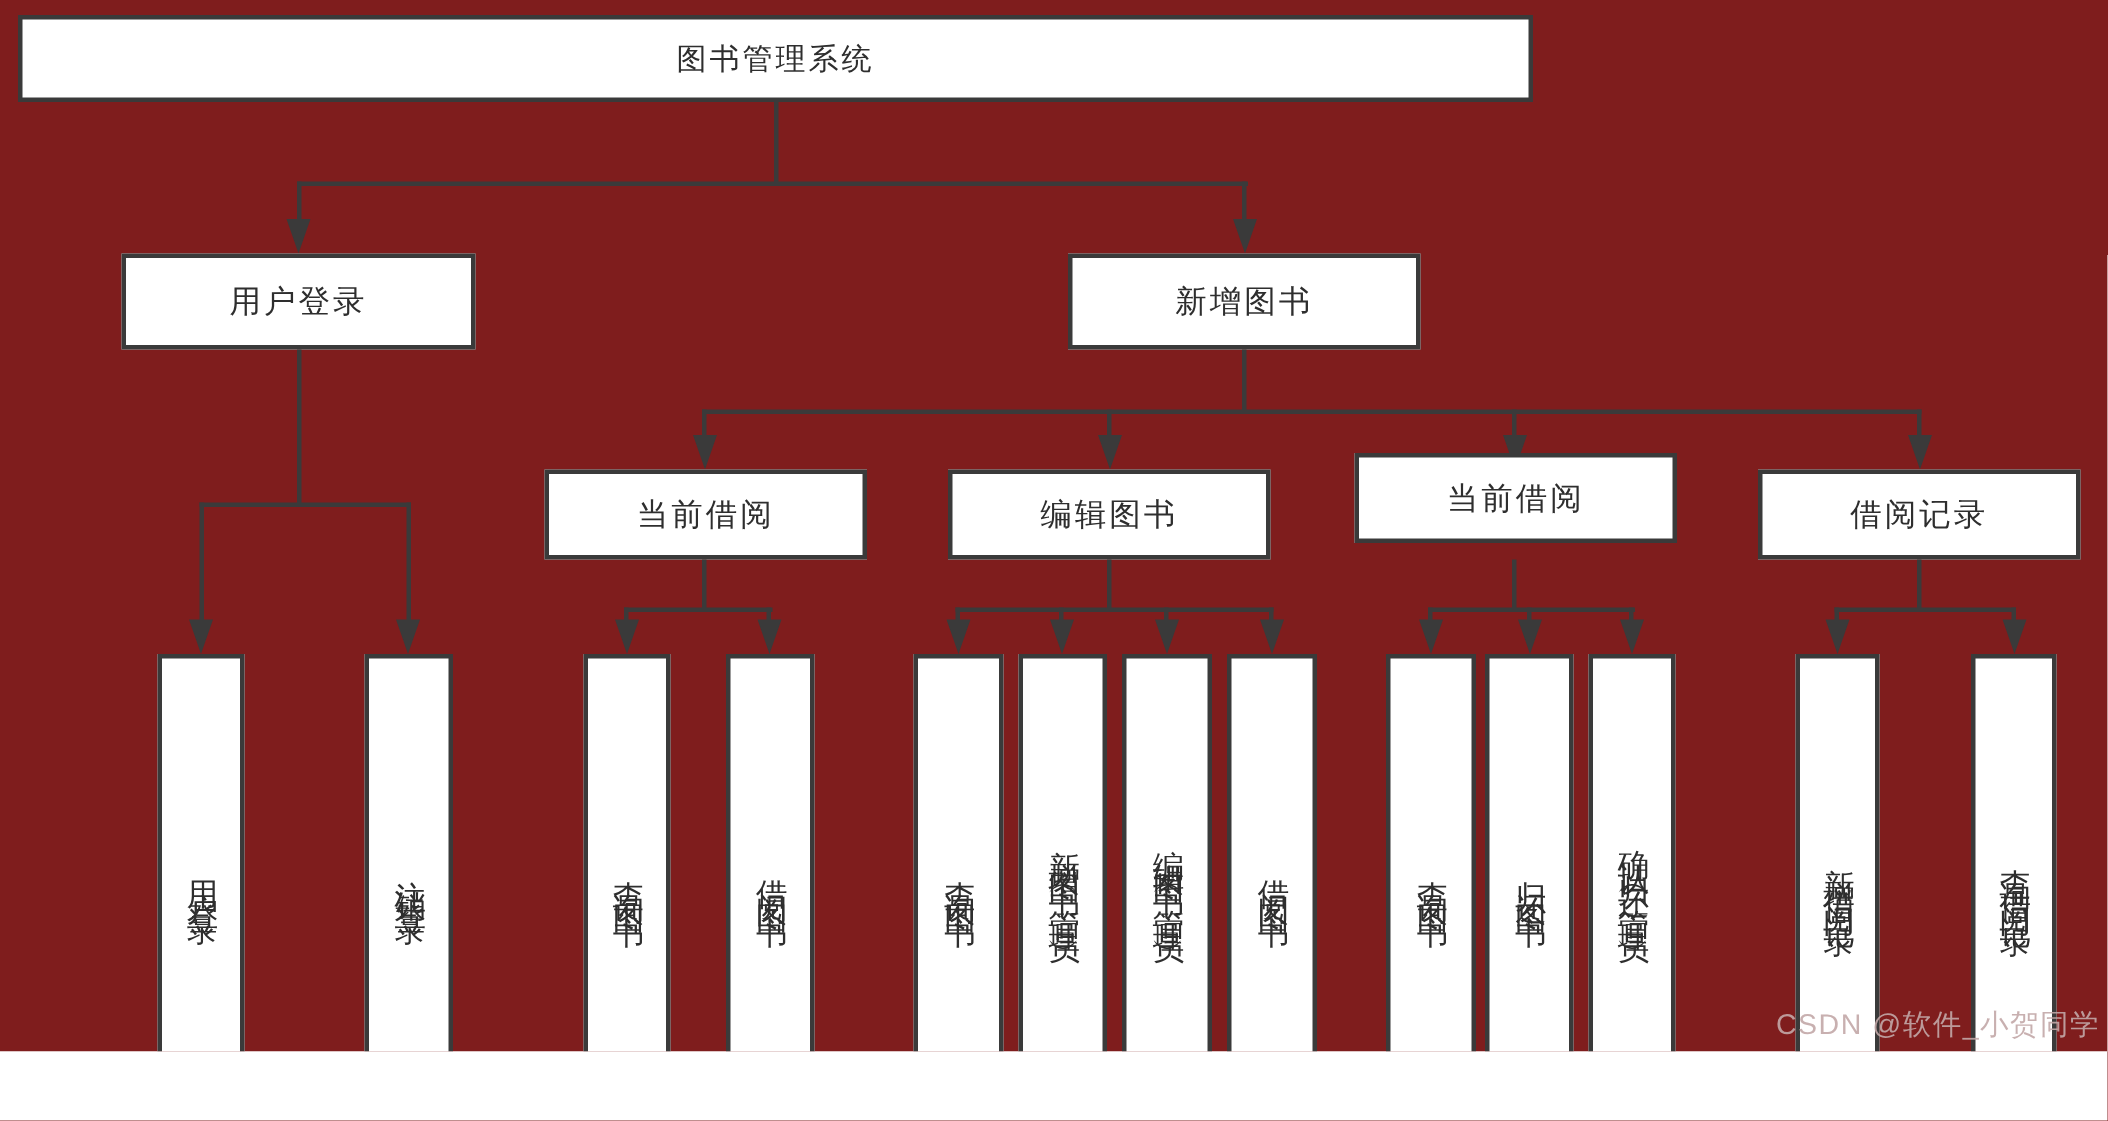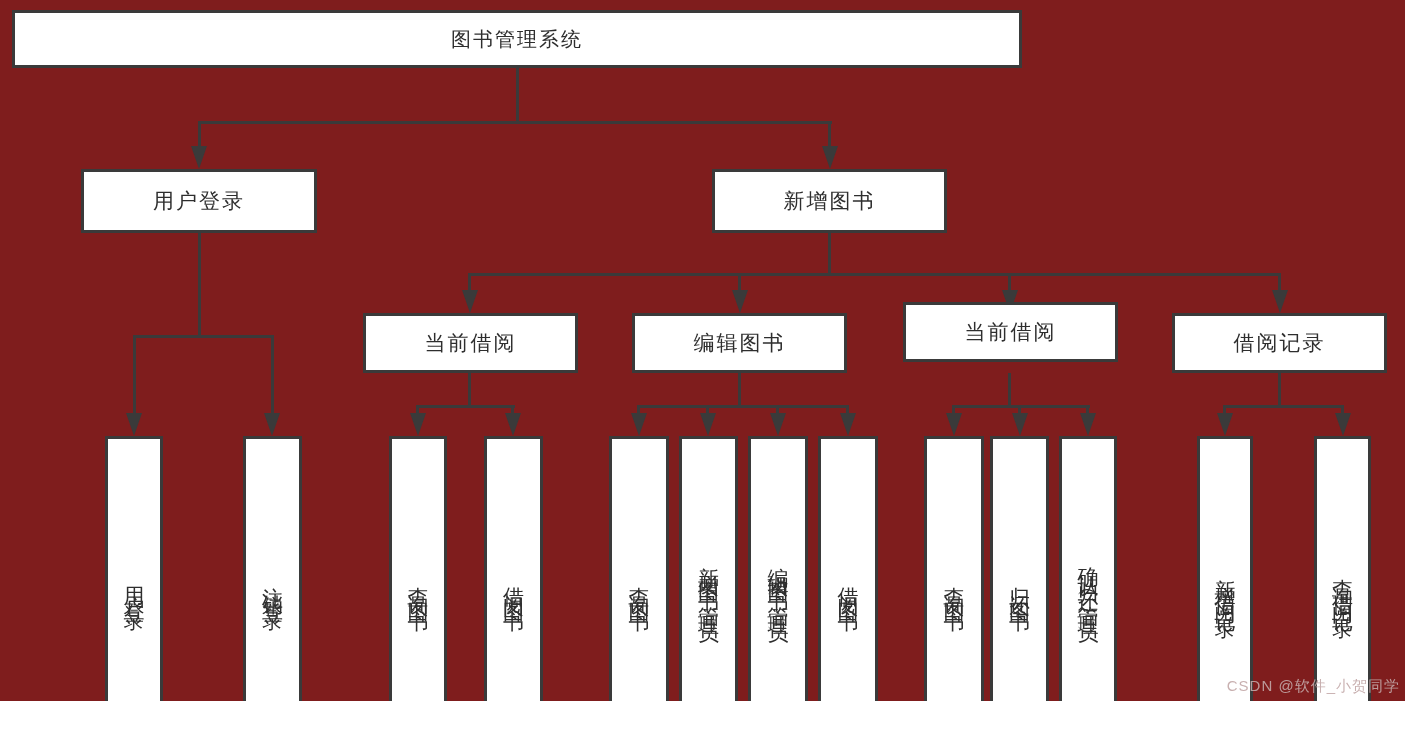--- a/index.html
+++ b/index.html
@@ -40,21 +40,21 @@
   .arr{
     position:absolute;
     width:0;height:0;
     border-left:8px solid transparent;
     border-right:8px solid transparent;
     border-top:23px solid #3a3a3a;
   }
   .watermark{
     position:absolute;
     right:5px;bottom:5px;
-    font-size:15px;
+    font-size:19px;
     letter-spacing:1px;
     color:#c3a8a8;
     z-index:20;
     opacity:.9;
     white-space:nowrap;
   }
 </style>
 </head>
 <body>
 

